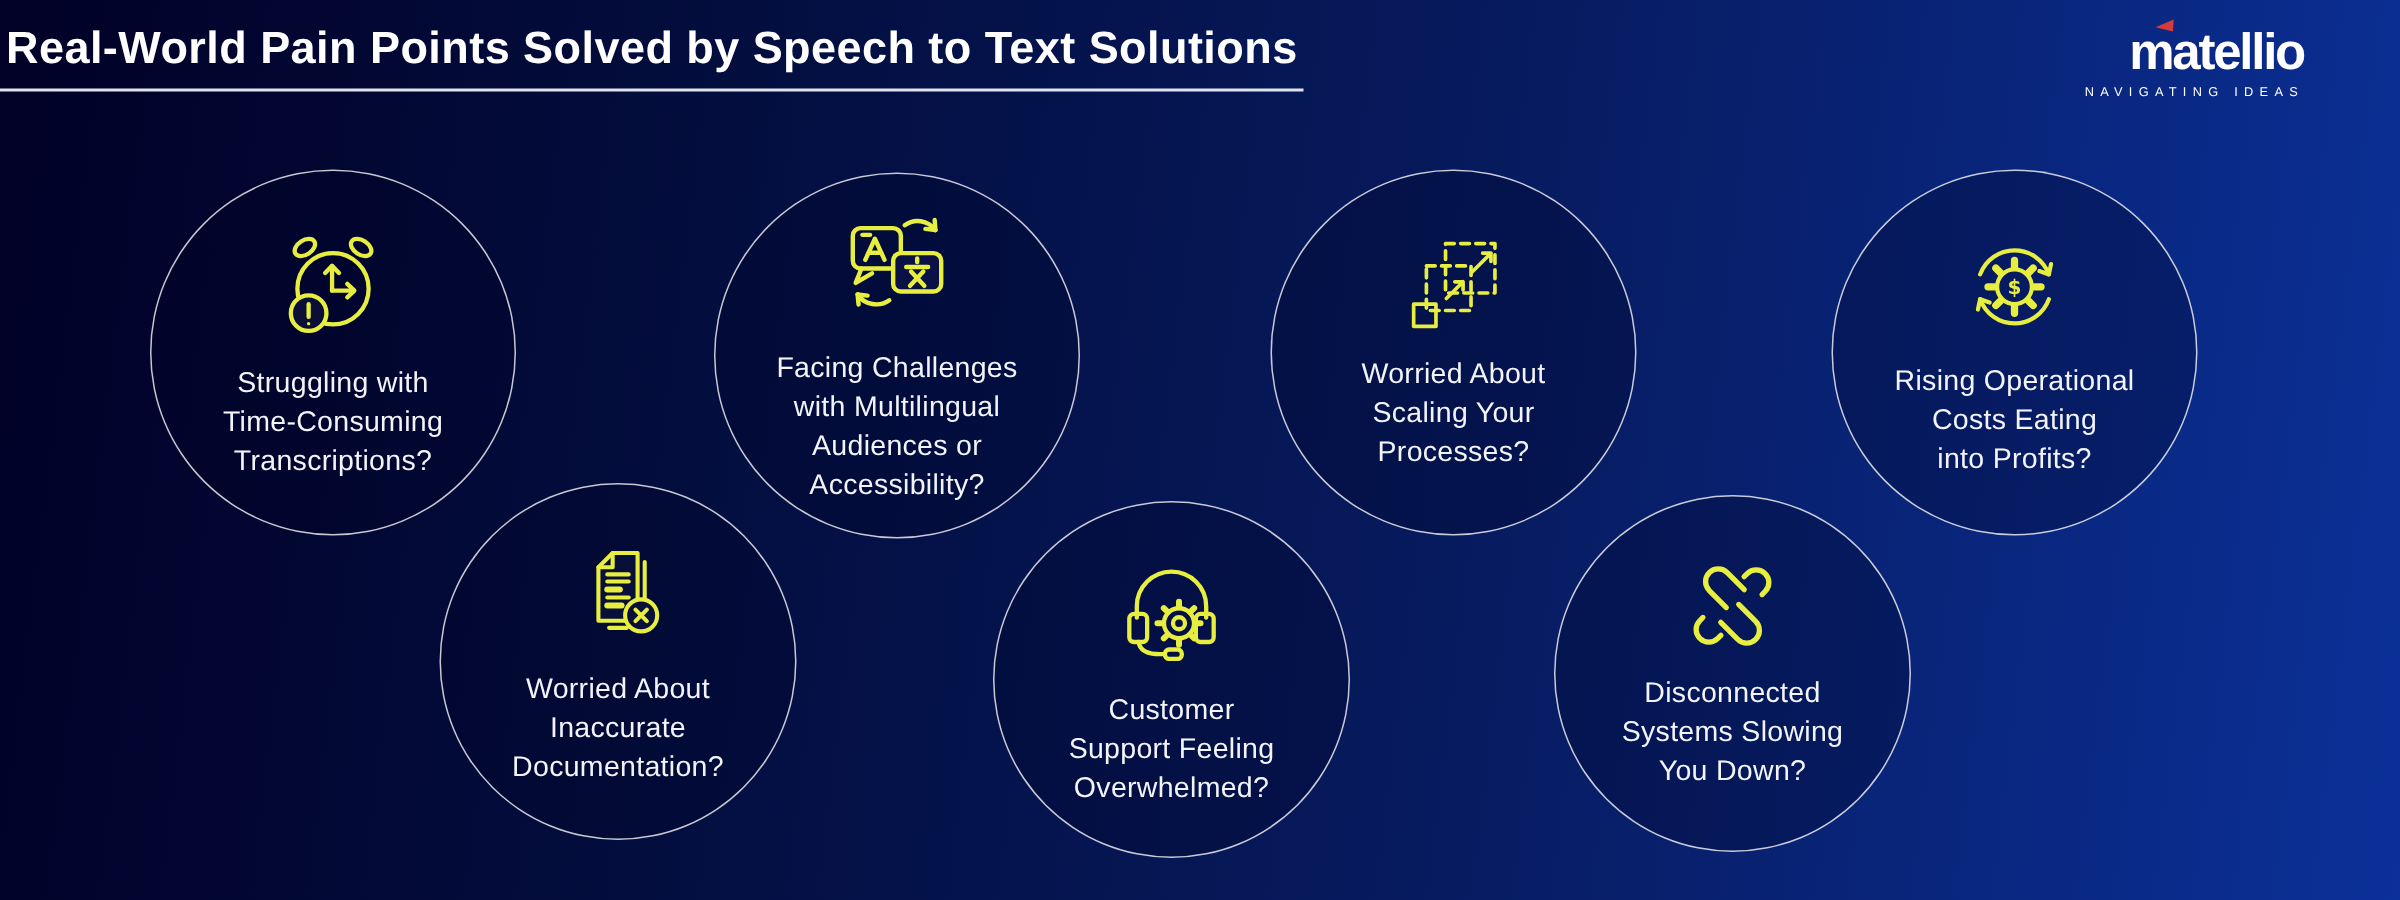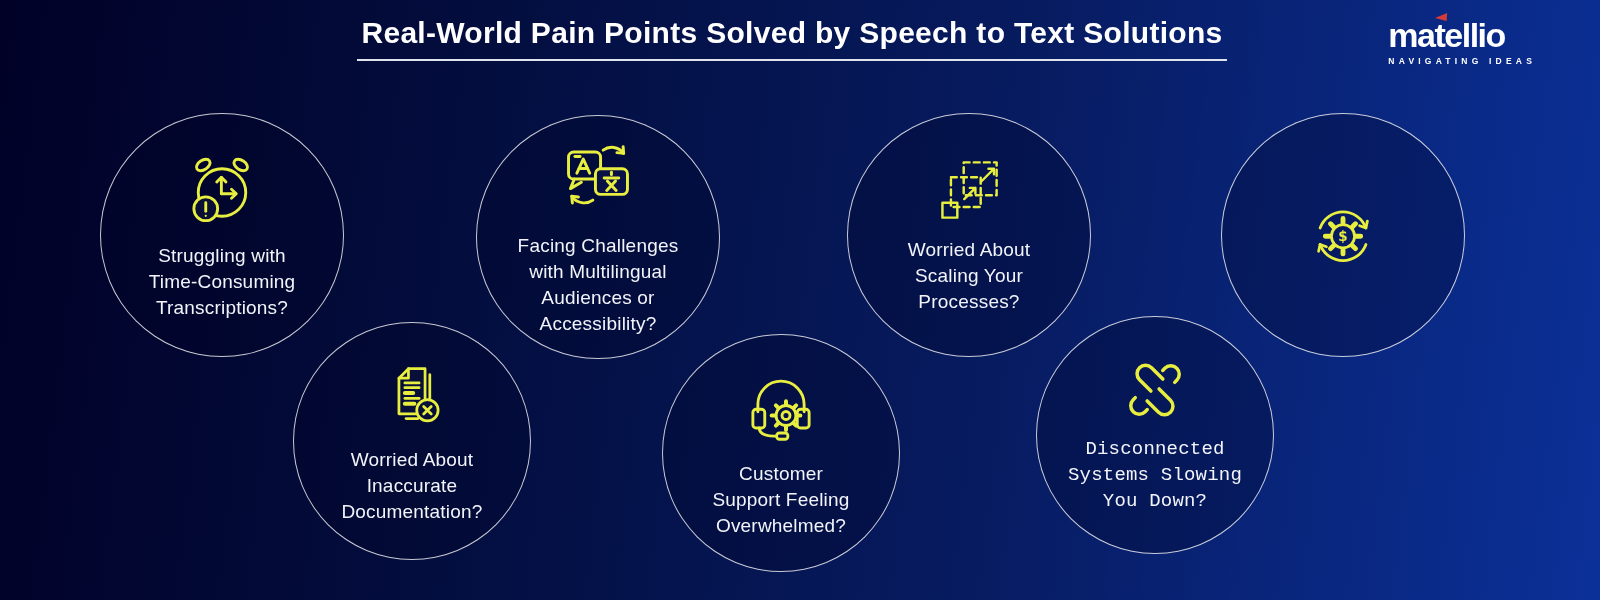--- a/index.html
+++ b/index.html
@@ -1,33 +1,33 @@
 <!DOCTYPE html>
 <html><head>
 <meta charset="utf-8">
 <style>
   html,body { margin:0; padding:0; }
   .stage {
     position:relative; width:1600px; height:600px; overflow:hidden;
     background: linear-gradient(97deg, #010127 0%, #030d3d 28%, #071b60 62%, #0b3098 100%);
     font-family:"Liberation Sans", sans-serif;
   }
-  .title-wrap { position:absolute; top:16px; left:0; right:16px; text-align:center; }
+  .title-wrap { position:absolute; top:16px; left:0; right:16px; text-align:left; }
   .title {
     display:inline-block; color:#ffffff; font-size:30px; font-weight:700;
     letter-spacing:0.3px; padding:0 4px 9px 4px; border-bottom:2.5px solid #dfe3ec;
   }
-  .logo { position:absolute; top:18px; right:64px; text-align:left; color:#ffffff; }
+  .logo { position:absolute; top:18px; right:64px; text-align:right; color:#ffffff; }
   .brand { position:relative; font-size:34px; font-weight:700; letter-spacing:-1.5px; line-height:1; }
   .flag {
     position:absolute; top:-6px; left:49px; width:0; height:0;
     border-left:8px solid transparent; border-right:4px solid transparent;
     border-bottom:8px solid #d63a3a; transform:rotate(14deg) skewX(-18deg);
   }
-  .tagline { font-size:8.5px; font-weight:700; letter-spacing:4.2px; margin-top:4px; white-space:nowrap; }
+  .tagline { font-size:8.5px; font-weight:400; letter-spacing:4.2px; margin-top:4px; white-space:nowrap; }
   .pp {
     position:absolute; border:1.3px solid rgba(255,255,255,0.78); border-radius:50%;
     background:rgba(1,2,38,0.30);
     display:flex; flex-direction:column; align-items:center; justify-content:center;
     gap:13px; text-align:center; box-sizing:border-box;
   }
   .pp.top { width:244px; height:244px; }
   .pp.bottom { width:238px; height:238px; }
   .pp-label {
     color:#f2f4fa; font-size:19px; line-height:26px; font-weight:500;
@@ -117,20 +117,23 @@
       <svg width="78" height="78" viewBox="0 0 64 64" fill="none" stroke="#e8ee3f" stroke-width="2.3" stroke-linecap="round" stroke-linejoin="round">
         <circle cx="32" cy="33" r="9.5"></circle>
         <path stroke-width="4" d="M43 33 L46.5 33 M39.8 40.8 L42.2 43.2 M32 44 L32 47.5 M24.2 40.8 L21.8 43.2 M21 33 L17.5 33 M24.2 25.2 L21.8 22.8 M32 22 L32 18.5 M39.8 25.2 L42.2 22.8"></path>
         <text x="32" y="37.2" font-size="11" font-weight="bold" text-anchor="middle" fill="#e8ee3f" stroke="none" font-family="DejaVu Sans, sans-serif">$</text>
         <path d="M13.2 26.2 A20 20 0 0 1 50.8 26.2"></path>
         <path d="M50.8 26.2 L52 20.6 M50.8 26.2 L45.6 24.4"></path>
         <path d="M50.8 39.8 A20 20 0 0 1 13.2 39.8"></path>
         <path d="M13.2 39.8 L12 45.4 M13.2 39.8 L18.4 41.6"></path>
       </svg>
     </span>
+    <div class="pp-label">Rising Operational
+Costs Eating
+into Profits?</div>
   </div>
 
   <div class="pp bottom" style="left:293px; top:322px;">
     <span class="pp-icon">
       <svg width="76" height="76" viewBox="0 0 64 64" fill="none" stroke="#e8ee3f" stroke-width="2.3" stroke-linecap="round" stroke-linejoin="round">
         <path d="M47 14 V40"></path>
         <path d="M27 51 H37"></path>
         <path d="M21 17 L29 9 H43 V47 H21 Z" fill="#081039"></path>
         <path d="M29 9 V17 H21"></path>
         <path d="M26 21 H38"></path>
@@ -158,21 +161,21 @@
         <circle cx="36" cy="38" r="8"></circle>
         <circle cx="36" cy="38" r="3.2"></circle>
         <path stroke-width="3.2" d="M44.5 38 L47.5 38 M42 44 L44.1 46.1 M36 46.5 L36 49.5 M30 44 L27.9 46.1 M27.5 38 L24.5 38 M30 32 L27.9 29.9 M36 29.5 L36 26.5 M42 32 L44.1 29.9"></path>
       </svg>
     </span>
     <div class="pp-label">Customer
 Support Feeling
 Overwhelmed?</div>
   </div>
 
-  <div class="pp bottom" style="left:1036px; top:316px;font-family:Liberation Mono, monospace;">
+  <div class="pp bottom" style="left:1036px; top:330px;">
     <span class="pp-icon">
       <svg width="66" height="66" viewBox="0 0 64 64" fill="none" stroke="#e8ee3f" stroke-width="3.4" stroke-linecap="round" stroke-linejoin="round">
         <path d="M28 33 L17 22 A8.2 8.2 0 0 1 28.6 10.4 L39.6 21.4"></path>
         <path d="M39.5 13 l2 -2 a8.2 8.2 0 0 1 11.6 11.6 l-2 2"></path>
         <path d="M36 31 L47 42 A8.2 8.2 0 0 1 35.4 53.6 L24.4 42.6"></path>
         <path d="M24.5 51 l-2 2 a8.2 8.2 0 0 1 -11.6 -11.6 l2 -2"></path>
       </svg>
     </span>
     <div class="pp-label">Disconnected
 Systems Slowing

